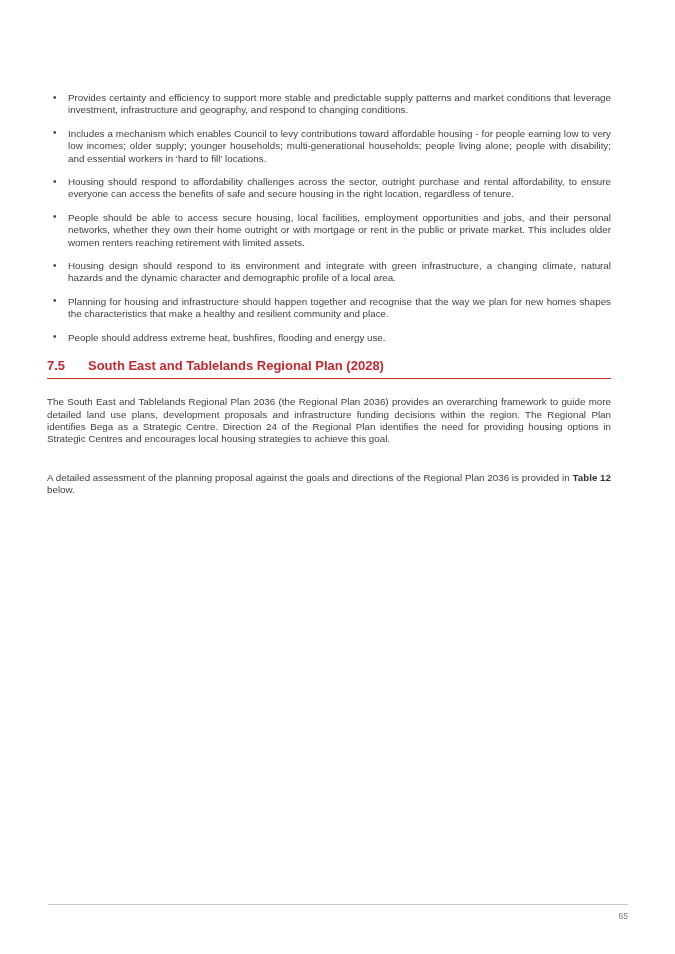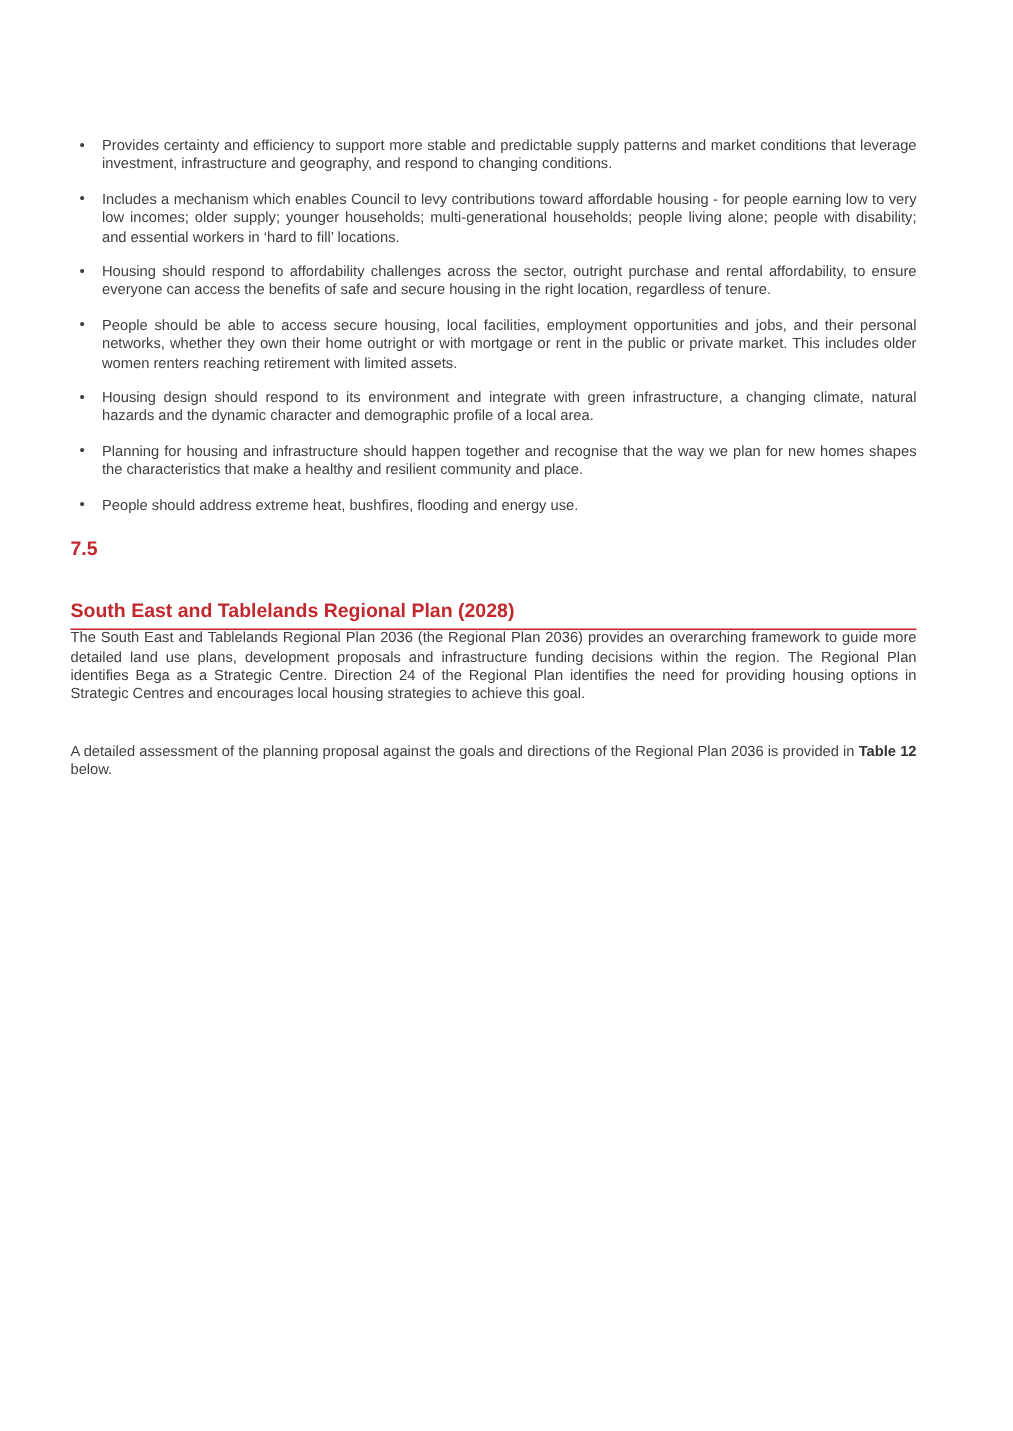--- a/index.html
+++ b/index.html
@@ -51,37 +51,36 @@
   
   .section-heading {
     display: flex;
     margin: 14px 0 0 0;
     padding-bottom: 4px;
     border-bottom: 1.5px solid #c2292f;
     color: #c2292f;
     font-size: 13px;
     line-height: 16px;
     font-weight: bold;
-    flex-direction: column;
   }
   .sec-num {
     flex: 0 0 41px;
   }
   .sec-title {
     flex: 1 1 auto;
   }
   
   .para {
     margin: 0;
     font-size: 9.8px;
     line-height: 12.4px;
     text-align: justify;
   }
   .para-first {
-    margin-top: 0;
+    margin-top: 17px;
   }
   .para-second {
     margin-top: 26px;
   }
   .para strong {
     font-weight: bold;
     color: #333333;
   }
   
   .page-footer {
@@ -143,13 +142,17 @@
       <span class="sec-num">7.5</span>
       <span class="sec-title">South East and Tablelands Regional Plan (2028)</span>
     </h2>
 
     <p class="para para-first">The South East and Tablelands Regional Plan 2036 (the Regional Plan 2036) provides an overarching framework to guide more detailed land use plans, development proposals and infrastructure funding decisions within the region. The Regional Plan identifies Bega as a Strategic Centre. Direction 24 of the Regional Plan identifies the need for providing housing options in Strategic Centres and encourages local housing strategies to achieve this goal.</p>
 
     <p class="para para-second"><span>A detailed assessment of the planning proposal against the goals and directions of the Regional Plan 2036 is provided in </span><strong>Table 12</strong><span> below.</span></p>
 
   </main>
 
+  <footer class="page-footer">
+    <div class="footer-rule"></div>
+    <div class="page-number">65</div>
+  </footer>
 </div>
 
 </body></html>

